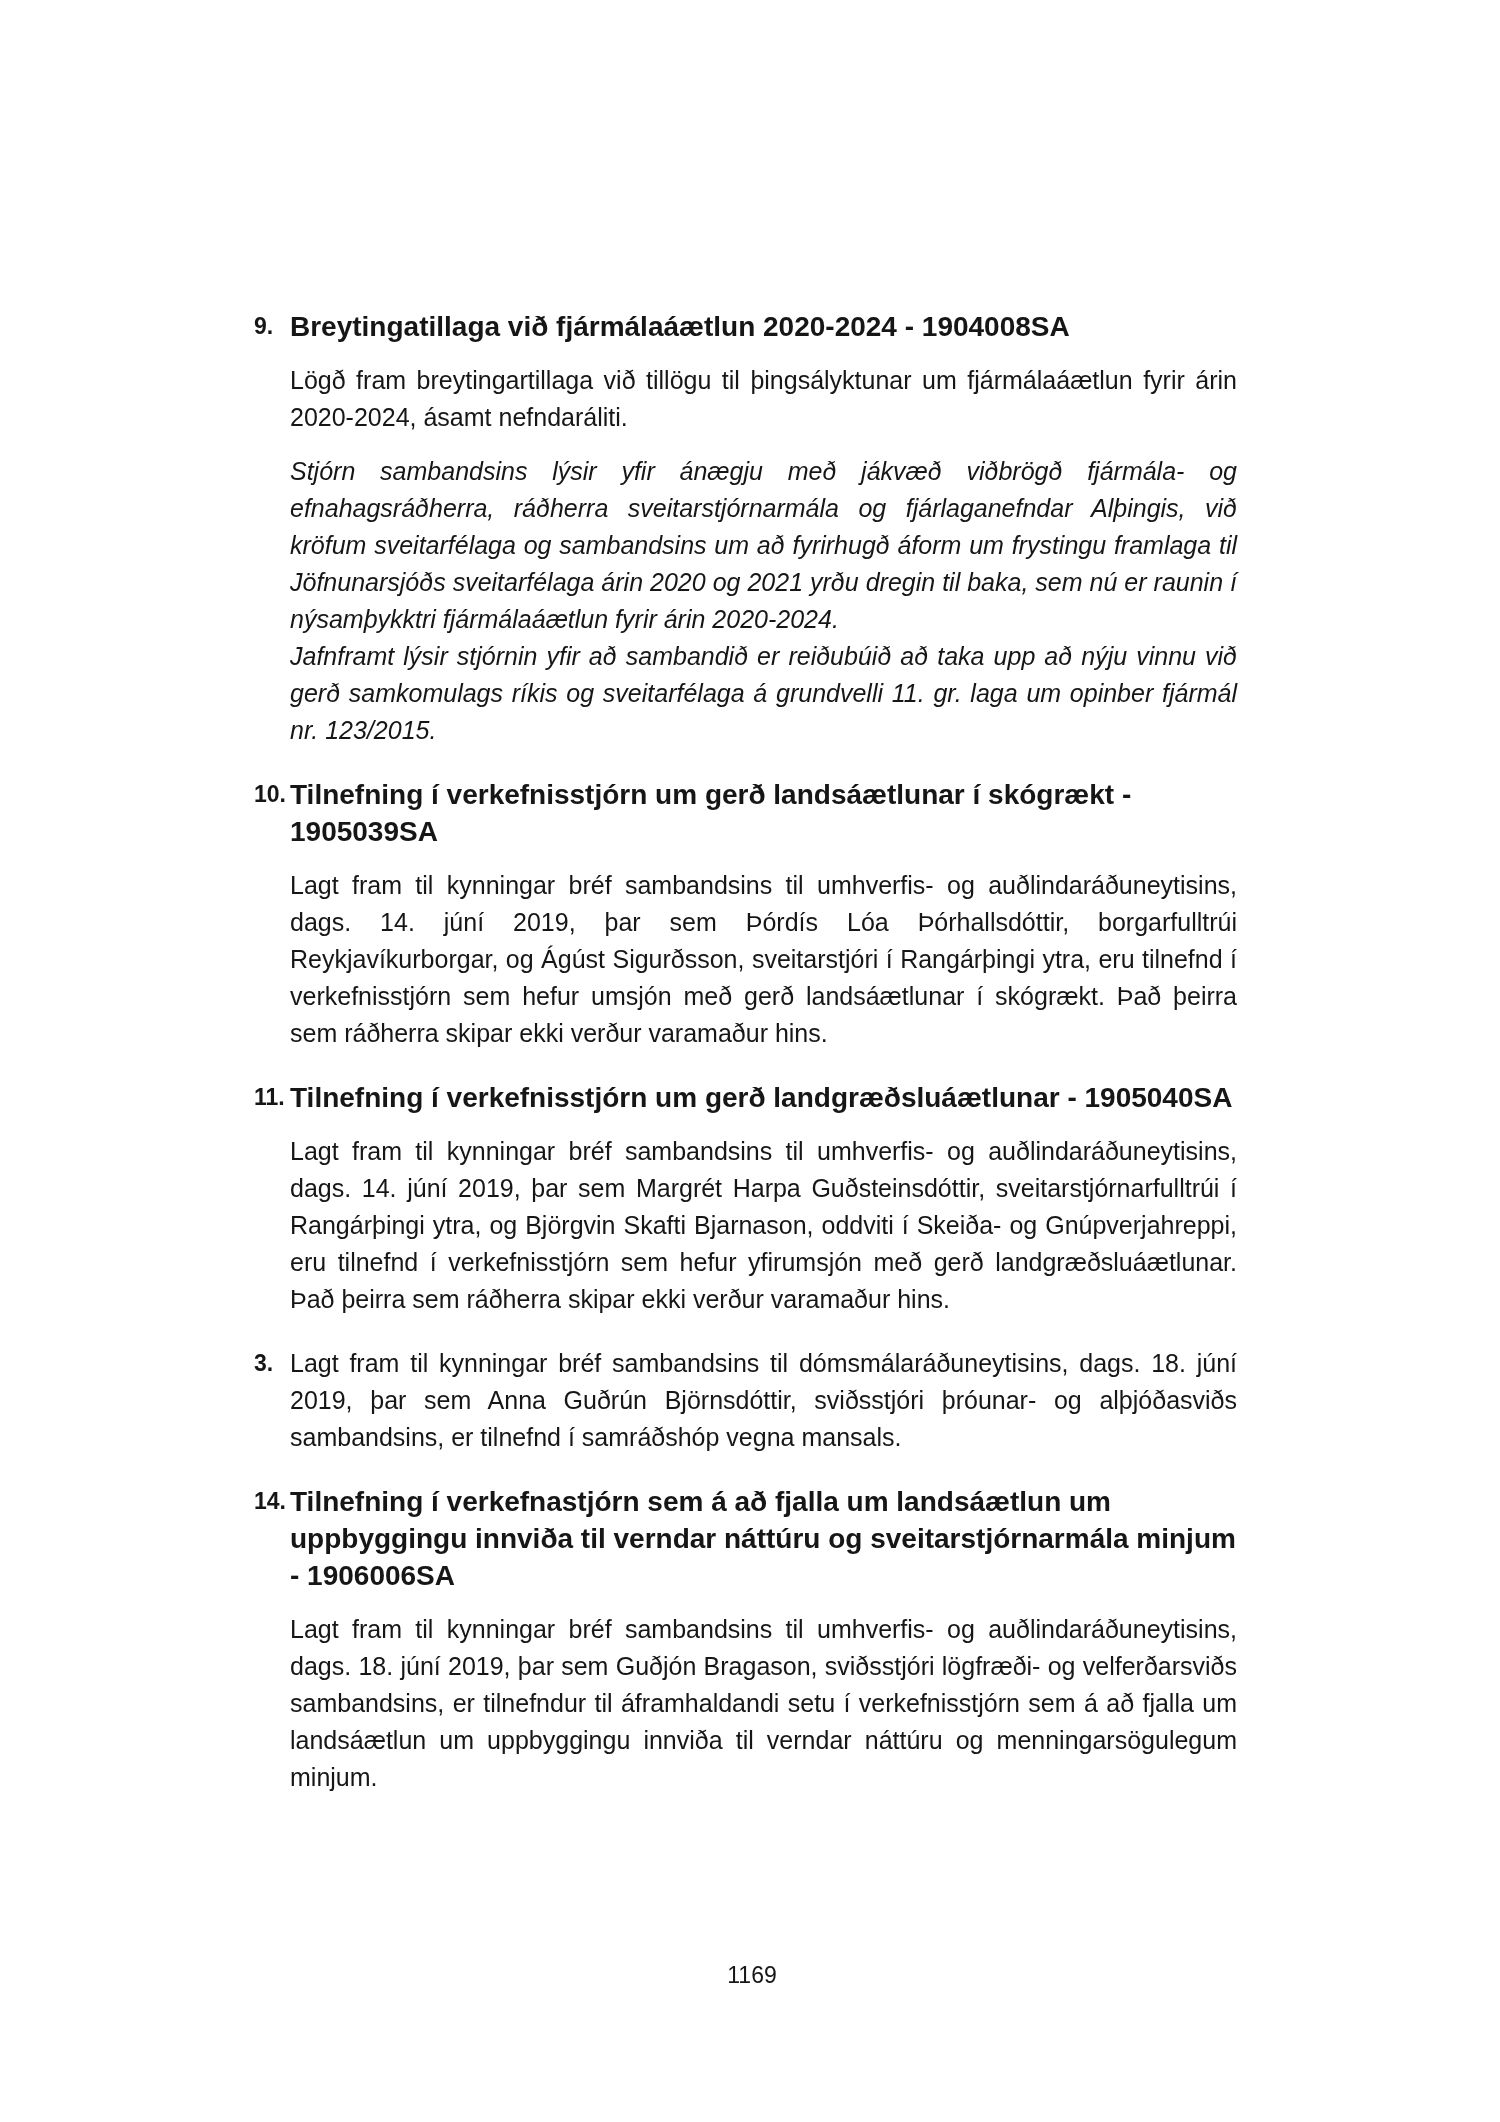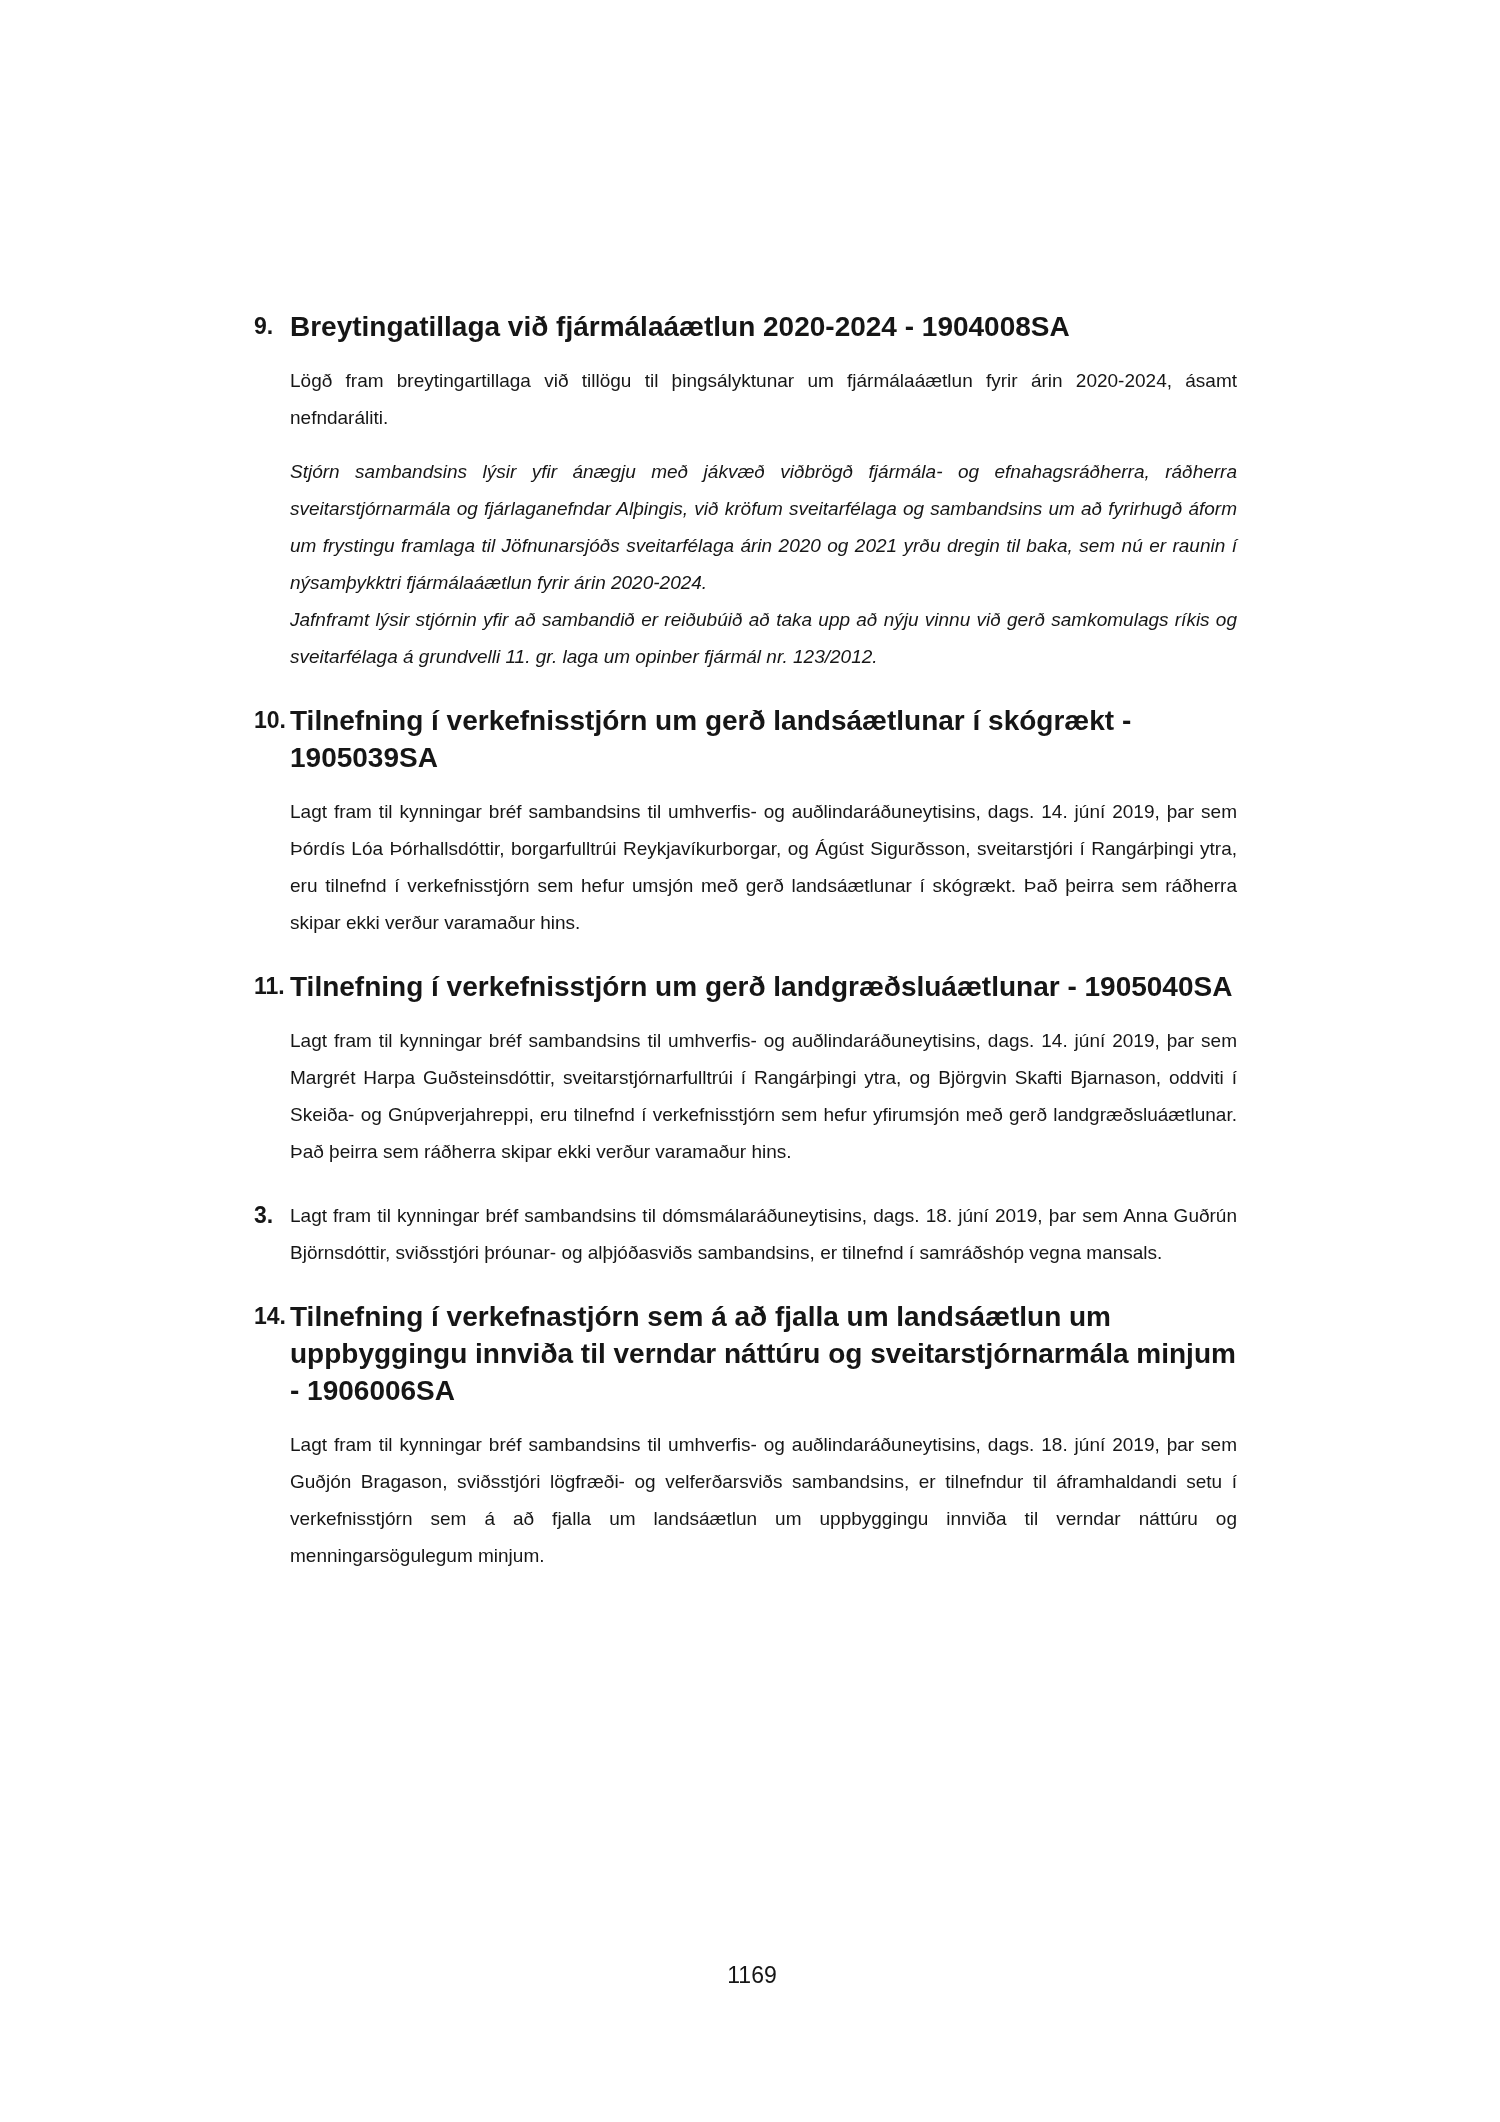--- a/index.html
+++ b/index.html
@@ -44,21 +44,21 @@
   }
   .title {
     margin: 0 0 17px 0;
     font-size: 28px;
     line-height: 37px;
     font-weight: bold;
     text-align: left;
   }
   .para {
     margin: 0 10px 17px 0;
-    font-size: 19px;
+    font-size: 25px;
     line-height: 37px;
     text-align: justify;
   }
   .para.italic {
     font-style: italic;
   }
   .para.no-gap {
     margin-bottom: 0;
   }
   .item .body > .para:last-child {
@@ -80,21 +80,21 @@
 
 <div class="page">
   <div class="content">
 
     <div class="item">
       <div class="num">9.</div>
       <div class="body">
         <h3 class="title">Breytingatillaga við fjármálaáætlun 2020-2024 - 1904008SA</h3>
         <p class="para">Lögð fram breytingartillaga við tillögu til þingsályktunar um fjármálaáætlun fyrir árin 2020-2024, ásamt nefndaráliti.</p>
         <p class="para italic no-gap">Stjórn sambandsins lýsir yfir ánægju með jákvæð viðbrögð fjármála- og efnahagsráðherra, ráðherra sveitarstjórnarmála og fjárlaganefndar Alþingis, við kröfum sveitarfélaga og sambandsins um að fyrirhugð áform um frystingu framlaga til Jöfnunarsjóðs sveitarfélaga árin 2020 og 2021 yrðu dregin til baka, sem nú er raunin í nýsamþykktri fjármálaáætlun fyrir árin 2020-2024.</p>
-        <p class="para italic no-gap">Jafnframt lýsir stjórnin yfir að sambandið er reiðubúið að taka upp að nýju vinnu við gerð samkomulags ríkis og sveitarfélaga á grundvelli 11. gr. laga um opinber fjármál nr. 123/2012.</p>
+        <p class="para italic no-gap">Jafnframt lýsir stjórnin yfir að sambandið er reiðubúið að taka upp að nýju vinnu við gerð samkomulags ríkis og sveitarfélaga á grundvelli 11. gr. laga um opinber fjármál nr. 123/2015.</p>
       </div>
     </div>
 
     <div class="item">
       <div class="num">10.</div>
       <div class="body">
         <h3 class="title">Tilnefning í verkefnisstjórn um gerð landsáætlunar í skógrækt - 1905039SA</h3>
         <p class="para">Lagt fram til kynningar bréf sambandsins til umhverfis- og auðlindaráðuneytisins, dags. 14. júní 2019, þar sem Þórdís Lóa Þórhallsdóttir, borgarfulltrúi Reykjavíkurborgar, og Ágúst Sigurðsson, sveitarstjóri í Rangárþingi ytra, eru tilnefnd í verkefnisstjórn sem hefur umsjón með gerð landsáætlunar í skógrækt. Það þeirra sem ráðherra skipar ekki verður varamaður hins.</p>
       </div>
     </div>

